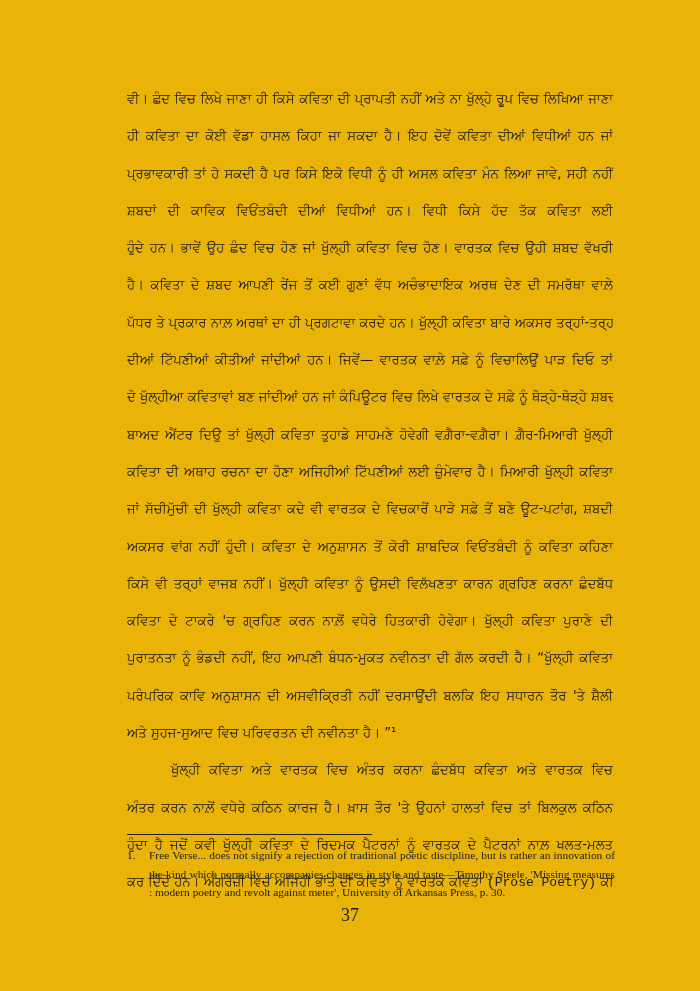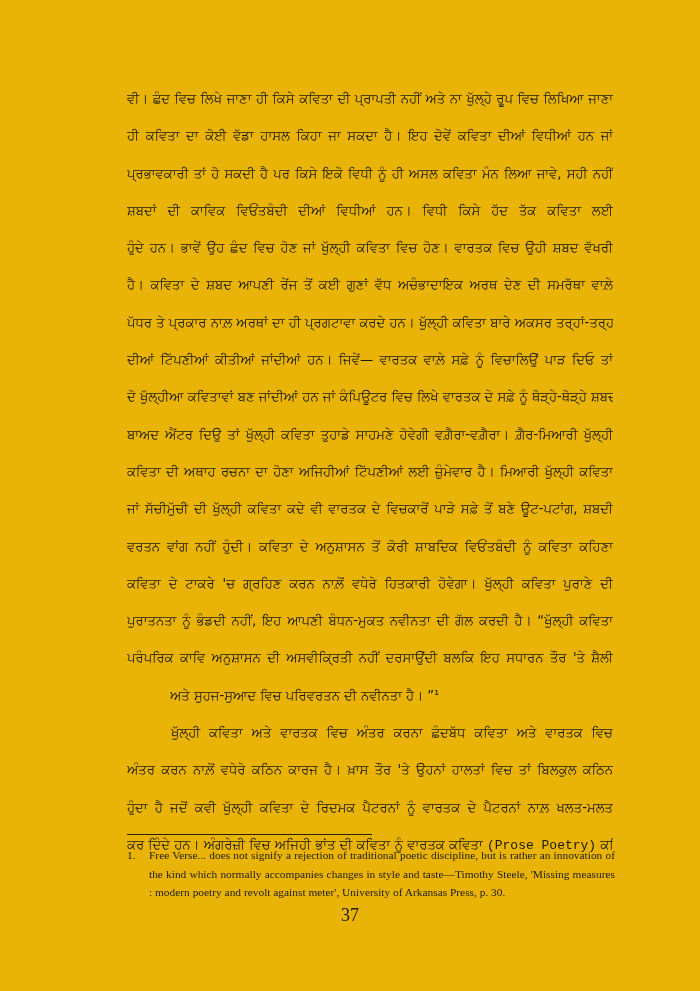--- a/index.html
+++ b/index.html
@@ -6,21 +6,21 @@
   body { width: 700px; height: 991px; position: relative; overflow: hidden; }
   .page { position: absolute; left: 0; top: 0; width: 700px; height: 991px; background: #eab308; }
   .body-text {
     position: absolute; left: 127px; width: 486px; top: 86px;
     font-family: "DejaVu Sans", sans-serif; font-size: 13.2px; color: #1a1a1a;
   }
   .line {
     height: 37.3px; line-height: 26px; white-space: nowrap;
     text-align: justify; text-align-last: justify; overflow: hidden;
   }
-  .line.last { text-align-last: left; margin-left: 43px; }
+  .line.last { text-align-last: left; }
   .line.indent { padding-left: 44px; }
   .latin { font-family: Liberation Mono, monospace; font-size: 13px; }
   .fn-rule {
     position: absolute; left: 127px; top: 834px; width: 245px; height: 0;
     border-top: 1.3px solid #222;
   }
   .footnote {
     position: absolute; left: 127px; top: 846px; width: 488px;
     font-family: "Liberation Serif", serif; font-size: 11.4px; color: #222; line-height: 18.5px;
   }
@@ -41,21 +41,22 @@
     <div class="line">ਪ੍ਰਭਾਵਕਾਰੀ ਤਾਂ ਹੋ ਸਕਦੀ ਹੈ ਪਰ ਕਿਸੇ ਇਕੋ ਵਿਧੀ ਨੂੰ ਹੀ ਅਸਲ ਕਵਿਤਾ ਮੰਨ ਲਿਆ ਜਾਵੇ, ਸਹੀ ਨਹੀਂ</div>
     <div class="line">ਸ਼ਬਦਾਂ ਦੀ ਕਾਵਿਕ ਵਿਓਂਤਬੰਦੀ ਦੀਆਂ ਵਿਧੀਆਂ ਹਨ। ਵਿਧੀ ਕਿਸੇ ਹੱਦ ਤੱਕ ਕਵਿਤਾ ਲਈ</div>
     <div class="line">ਹੁੰਦੇ ਹਨ। ਭਾਵੇਂ ਉਹ ਛੰਦ ਵਿਚ ਹੋਣ ਜਾਂ ਖੁੱਲ੍ਹੀ ਕਵਿਤਾ ਵਿਚ ਹੋਣ। ਵਾਰਤਕ ਵਿਚ ਉਹੀ ਸ਼ਬਦ ਵੱਖਰੀ</div>
     <div class="line">ਹੈ। ਕਵਿਤਾ ਦੇ ਸ਼ਬਦ ਆਪਣੀ ਰੇਂਜ ਤੋਂ ਕਈ ਗੁਣਾਂ ਵੱਧ ਅਚੰਭਾਦਾਇਕ ਅਰਥ ਦੇਣ ਦੀ ਸਮਰੱਥਾ ਵਾਲ਼ੇ</div>
     <div class="line">ਪੱਧਰ ਤੇ ਪ੍ਰਕਾਰ ਨਾਲ਼ ਅਰਥਾਂ ਦਾ ਹੀ ਪ੍ਰਗਟਾਵਾ ਕਰਦੇ ਹਨ। ਖੁੱਲ੍ਹੀ ਕਵਿਤਾ ਬਾਰੇ ਅਕਸਰ ਤਰ੍ਹਾਂ-ਤਰ੍ਹਾਂ</div>
     <div class="line">ਦੀਆਂ ਟਿੱਪਣੀਆਂ ਕੀਤੀਆਂ ਜਾਂਦੀਆਂ ਹਨ। ਜਿਵੇਂ— ਵਾਰਤਕ ਵਾਲ਼ੇ ਸਫ਼ੇ ਨੂੰ ਵਿਚਾਲਿਉਂ ਪਾੜ ਦਿਓ ਤਾਂ</div>
     <div class="line">ਦੋ ਖੁੱਲ੍ਹੀਆ ਕਵਿਤਾਵਾਂ ਬਣ ਜਾਂਦੀਆਂ ਹਨ ਜਾਂ ਕੰਪਿਊਟਰ ਵਿਚ ਲਿਖੇ ਵਾਰਤਕ ਦੇ ਸਫ਼ੇ ਨੂੰ ਥੋੜ੍ਹੇ-ਥੋੜ੍ਹੇ ਸ਼ਬਦਾਂ</div>
     <div class="line">ਬਾਅਦ ਐਂਟਰ ਦਿਉ ਤਾਂ ਖੁੱਲ੍ਹੀ ਕਵਿਤਾ ਤੁਹਾਡੇ ਸਾਹਮਣੇ ਹੋਵੇਗੀ ਵਗ਼ੈਰਾ-ਵਗ਼ੈਰਾ। ਗ਼ੈਰ-ਮਿਆਰੀ ਖੁੱਲ੍ਹੀ</div>
     <div class="line">ਕਵਿਤਾ ਦੀ ਅਥਾਹ ਰਚਨਾ ਦਾ ਹੋਣਾ ਅਜਿਹੀਆਂ ਟਿੱਪਣੀਆਂ ਲਈ ਜ਼ੁੰਮੇਵਾਰ ਹੈ। ਮਿਆਰੀ ਖੁੱਲ੍ਹੀ ਕਵਿਤਾ</div>
     <div class="line">ਜਾਂ ਸੱਚੀਮੁੱਚੀ ਦੀ ਖੁੱਲ੍ਹੀ ਕਵਿਤਾ ਕਦੇ ਵੀ ਵਾਰਤਕ ਦੇ ਵਿਚਕਾਰੋਂ ਪਾੜੇ ਸਫ਼ੇ ਤੋਂ ਬਣੇ ਊਟ-ਪਟਾਂਗ, ਸ਼ਬਦੀ</div>
-    <div class="line">ਵਰਤਨ ਵਾਂਗ ਨਹੀਂ ਹੁੰਦੀ। ਕਵਿਤਾ ਦੇ ਅਨੁਸ਼ਾਸਨ ਤੋਂ ਕੋਰੀ ਸ਼ਾਬਦਿਕ ਵਿਓਂਤਬੰਦੀ ਨੂੰ ਕਵਿਤਾ ਕਹਿਣਾ</div>
+    <div class="line">ਅਕਸਰ ਵਾਂਗ ਨਹੀਂ ਹੁੰਦੀ। ਕਵਿਤਾ ਦੇ ਅਨੁਸ਼ਾਸਨ ਤੋਂ ਕੋਰੀ ਸ਼ਾਬਦਿਕ ਵਿਓਂਤਬੰਦੀ ਨੂੰ ਕਵਿਤਾ ਕਹਿਣਾ</div>
+    <div class="line">ਕਿਸੇ ਵੀ ਤਰ੍ਹਾਂ ਵਾਜਬ ਨਹੀਂ। ਖੁੱਲ੍ਹੀ ਕਵਿਤਾ ਨੂੰ ਉਸਦੀ ਵਿਲੱਖਣਤਾ ਕਾਰਨ ਗ੍ਰਹਿਣ ਕਰਨਾ ਛੰਦਬੱਧ</div>
     <div class="line">ਕਵਿਤਾ ਦੇ ਟਾਕਰੇ 'ਚ ਗ੍ਰਹਿਣ ਕਰਨ ਨਾਲ਼ੋਂ ਵਧੇਰੇ ਹਿਤਕਾਰੀ ਹੋਵੇਗਾ। ਖੁੱਲ੍ਹੀ ਕਵਿਤਾ ਪੁਰਾਣੇ ਦੀ</div>
     <div class="line">ਪੁਰਾਤਨਤਾ ਨੂੰ ਭੰਡਦੀ ਨਹੀਂ, ਇਹ ਆਪਣੀ ਬੰਧਨ-ਮੁਕਤ ਨਵੀਨਤਾ ਦੀ ਗੱਲ ਕਰਦੀ ਹੈ। “ਖੁੱਲ੍ਹੀ ਕਵਿਤਾ</div>
     <div class="line">ਪਰੰਪਰਿਕ ਕਾਵਿ ਅਨੁਸ਼ਾਸਨ ਦੀ ਅਸਵੀਕ੍ਰਿਤੀ ਨਹੀਂ ਦਰਸਾਉਂਦੀ ਬਲਕਿ ਇਹ ਸਧਾਰਨ ਤੌਰ 'ਤੇ ਸ਼ੈਲੀ</div>
     <div class="line last">ਅਤੇ ਸੁਹਜ-ਸੁਆਦ ਵਿਚ ਪਰਿਵਰਤਨ ਦੀ ਨਵੀਨਤਾ ਹੈ। ”¹</div>
     <div class="line indent">ਖੁੱਲ੍ਹੀ ਕਵਿਤਾ ਅਤੇ ਵਾਰਤਕ ਵਿਚ ਅੰਤਰ ਕਰਨਾ ਛੰਦਬੱਧ ਕਵਿਤਾ ਅਤੇ ਵਾਰਤਕ ਵਿਚ</div>
     <div class="line">ਅੰਤਰ ਕਰਨ ਨਾਲ਼ੋਂ ਵਧੇਰੇ ਕਠਿਨ ਕਾਰਜ ਹੈ। ਖ਼ਾਸ ਤੌਰ 'ਤੇ ਉਹਨਾਂ ਹਾਲਤਾਂ ਵਿਚ ਤਾਂ ਬਿਲਕੁਲ ਕਠਿਨ</div>
     <div class="line">ਹੁੰਦਾ ਹੈ ਜਦੋਂ ਕਵੀ ਖੁੱਲ੍ਹੀ ਕਵਿਤਾ ਦੇ ਰਿਦਮਕ ਪੈਟਰਨਾਂ ਨੂੰ ਵਾਰਤਕ ਦੇ ਪੈਟਰਨਾਂ ਨਾਲ਼ ਖਲਤ-ਮਲਤ</div>
     <div class="line"><span>ਕਰ ਦਿੰਦੇ ਹਨ। ਅੰਗਰੇਜ਼ੀ ਵਿਚ ਅਜਿਹੀ ਭਾਂਤ ਦੀ ਕਵਿਤਾ ਨੂੰ ਵਾਰਤਕ ਕਵਿਤਾ</span> <span class="latin">(Prose Poetry)</span> <span>ਕਹਿ</span></div>
   </div>
 

